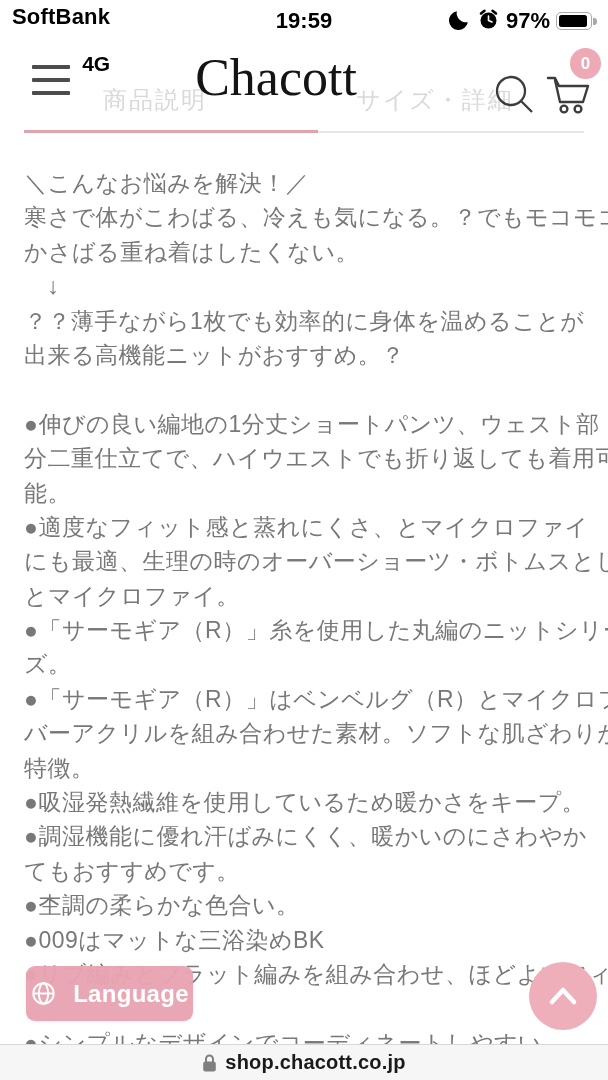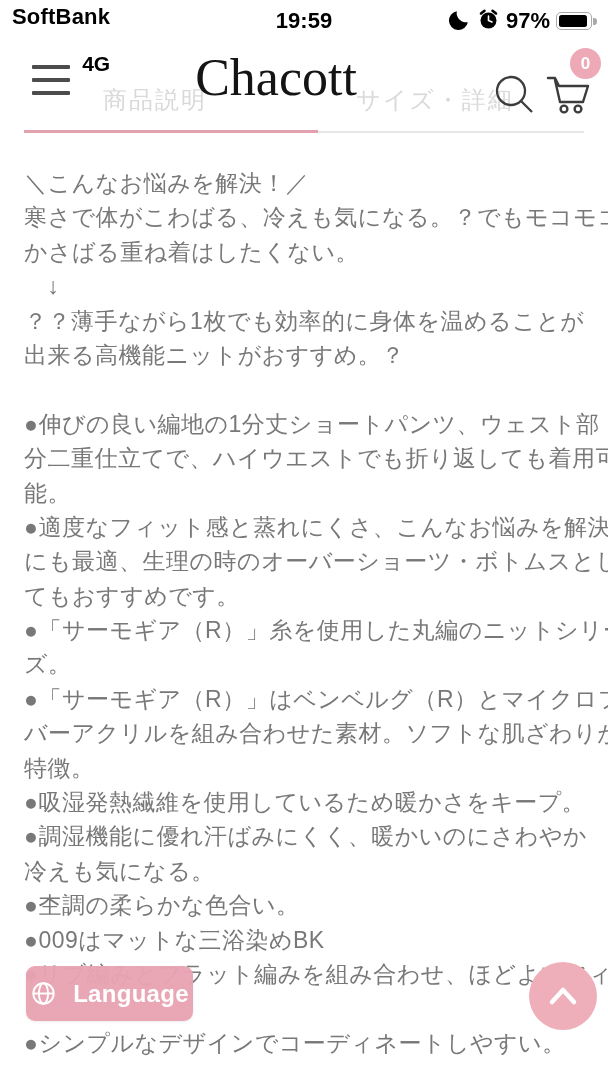--- a/index.html
+++ b/index.html
@@ -138,31 +138,31 @@
       <div class="line">＼こんなお悩みを解決！／</div>
       <div class="line">寒さで体がこわばる、冷えも気になる。？でもモコモコ</div>
       <div class="line">かさばる重ね着はしたくない。</div>
       <div class="line">　↓</div>
       <div class="line">？？薄手ながら1枚でも効率的に身体を温めることが</div>
       <div class="line">出来る高機能ニットがおすすめ。？</div>
       <div class="line"></div>
       <div class="line">●伸びの良い編地の1分丈ショートパンツ、ウェスト部</div>
       <div class="line">分二重仕立てで、ハイウエストでも折り返しても着用可</div>
       <div class="line">能。</div>
-      <div class="line">●適度なフィット感と蒸れにくさ、こんなお悩みを解決</div>
+      <div class="line">●適度なフィット感と蒸れにくさ、とマイクロファイ</div>
       <div class="line">にも最適、生理の時のオーバーショーツ・ボトムスとし</div>
-      <div class="line">てもおすすめです。</div>
+      <div class="line">とマイクロファイ。</div>
       <div class="line">●「サーモギア（R）」糸を使用した丸編のニットシリー</div>
       <div class="line">ズ。</div>
       <div class="line">●「サーモギア（R）」はベンベルグ（R）とマイクロファイ</div>
       <div class="line">バーアクリルを組み合わせた素材。ソフトな肌ざわりが</div>
       <div class="line">特徴。</div>
       <div class="line">●吸湿発熱繊維を使用しているため暖かさをキープ。</div>
       <div class="line">●調湿機能に優れ汗ばみにくく、暖かいのにさわやか</div>
-      <div class="line">冷えも気になる。</div>
+      <div class="line">てもおすすめです。</div>
       <div class="line">●杢調の柔らかな色合い。</div>
       <div class="line">●009はマットな三浴染めBK</div>
       <div class="line">●リブ編みとフラット編みを組み合わせ、ほどよいフィ</div>
       <div class="line"></div>
       <div class="line">●シンプルなデザインでコーディネートしやすい。</div>
     </div>
 
   <div class="language-btn">
     <span style="display:flex;">
       <svg width="27" height="27" viewBox="0 0 27 27" fill="none" stroke="#fff" stroke-width="1.9">
@@ -174,14 +174,23 @@
     <span>Language</span>
   </div>
   <div class="top-btn">
     <span style="display:flex;">
       <svg width="34" height="22" viewBox="0 0 34 22" fill="none" stroke="#fff" stroke-width="4.5" stroke-linecap="round" stroke-linejoin="round">
         <polyline points="6,17 17,5 28,17"></polyline>
       </svg>
     </span>
   </div>
 
+  <div class="url-bar">
+    <span style="display:flex;">
+      <svg width="15" height="20" viewBox="0 0 15 20">
+        <path d="M4 9V6a3.5 3.5 0 0 1 7 0v3" fill="none" stroke="#7f7f7f" stroke-width="2"></path>
+        <rect x="1.2" y="8.5" width="12.6" height="10" rx="2.2" fill="#7f7f7f"></rect>
+      </svg>
+    </span>
+    <span>shop.chacott.co.jp</span>
+  </div>
 
 </div>
 
 </body></html>

